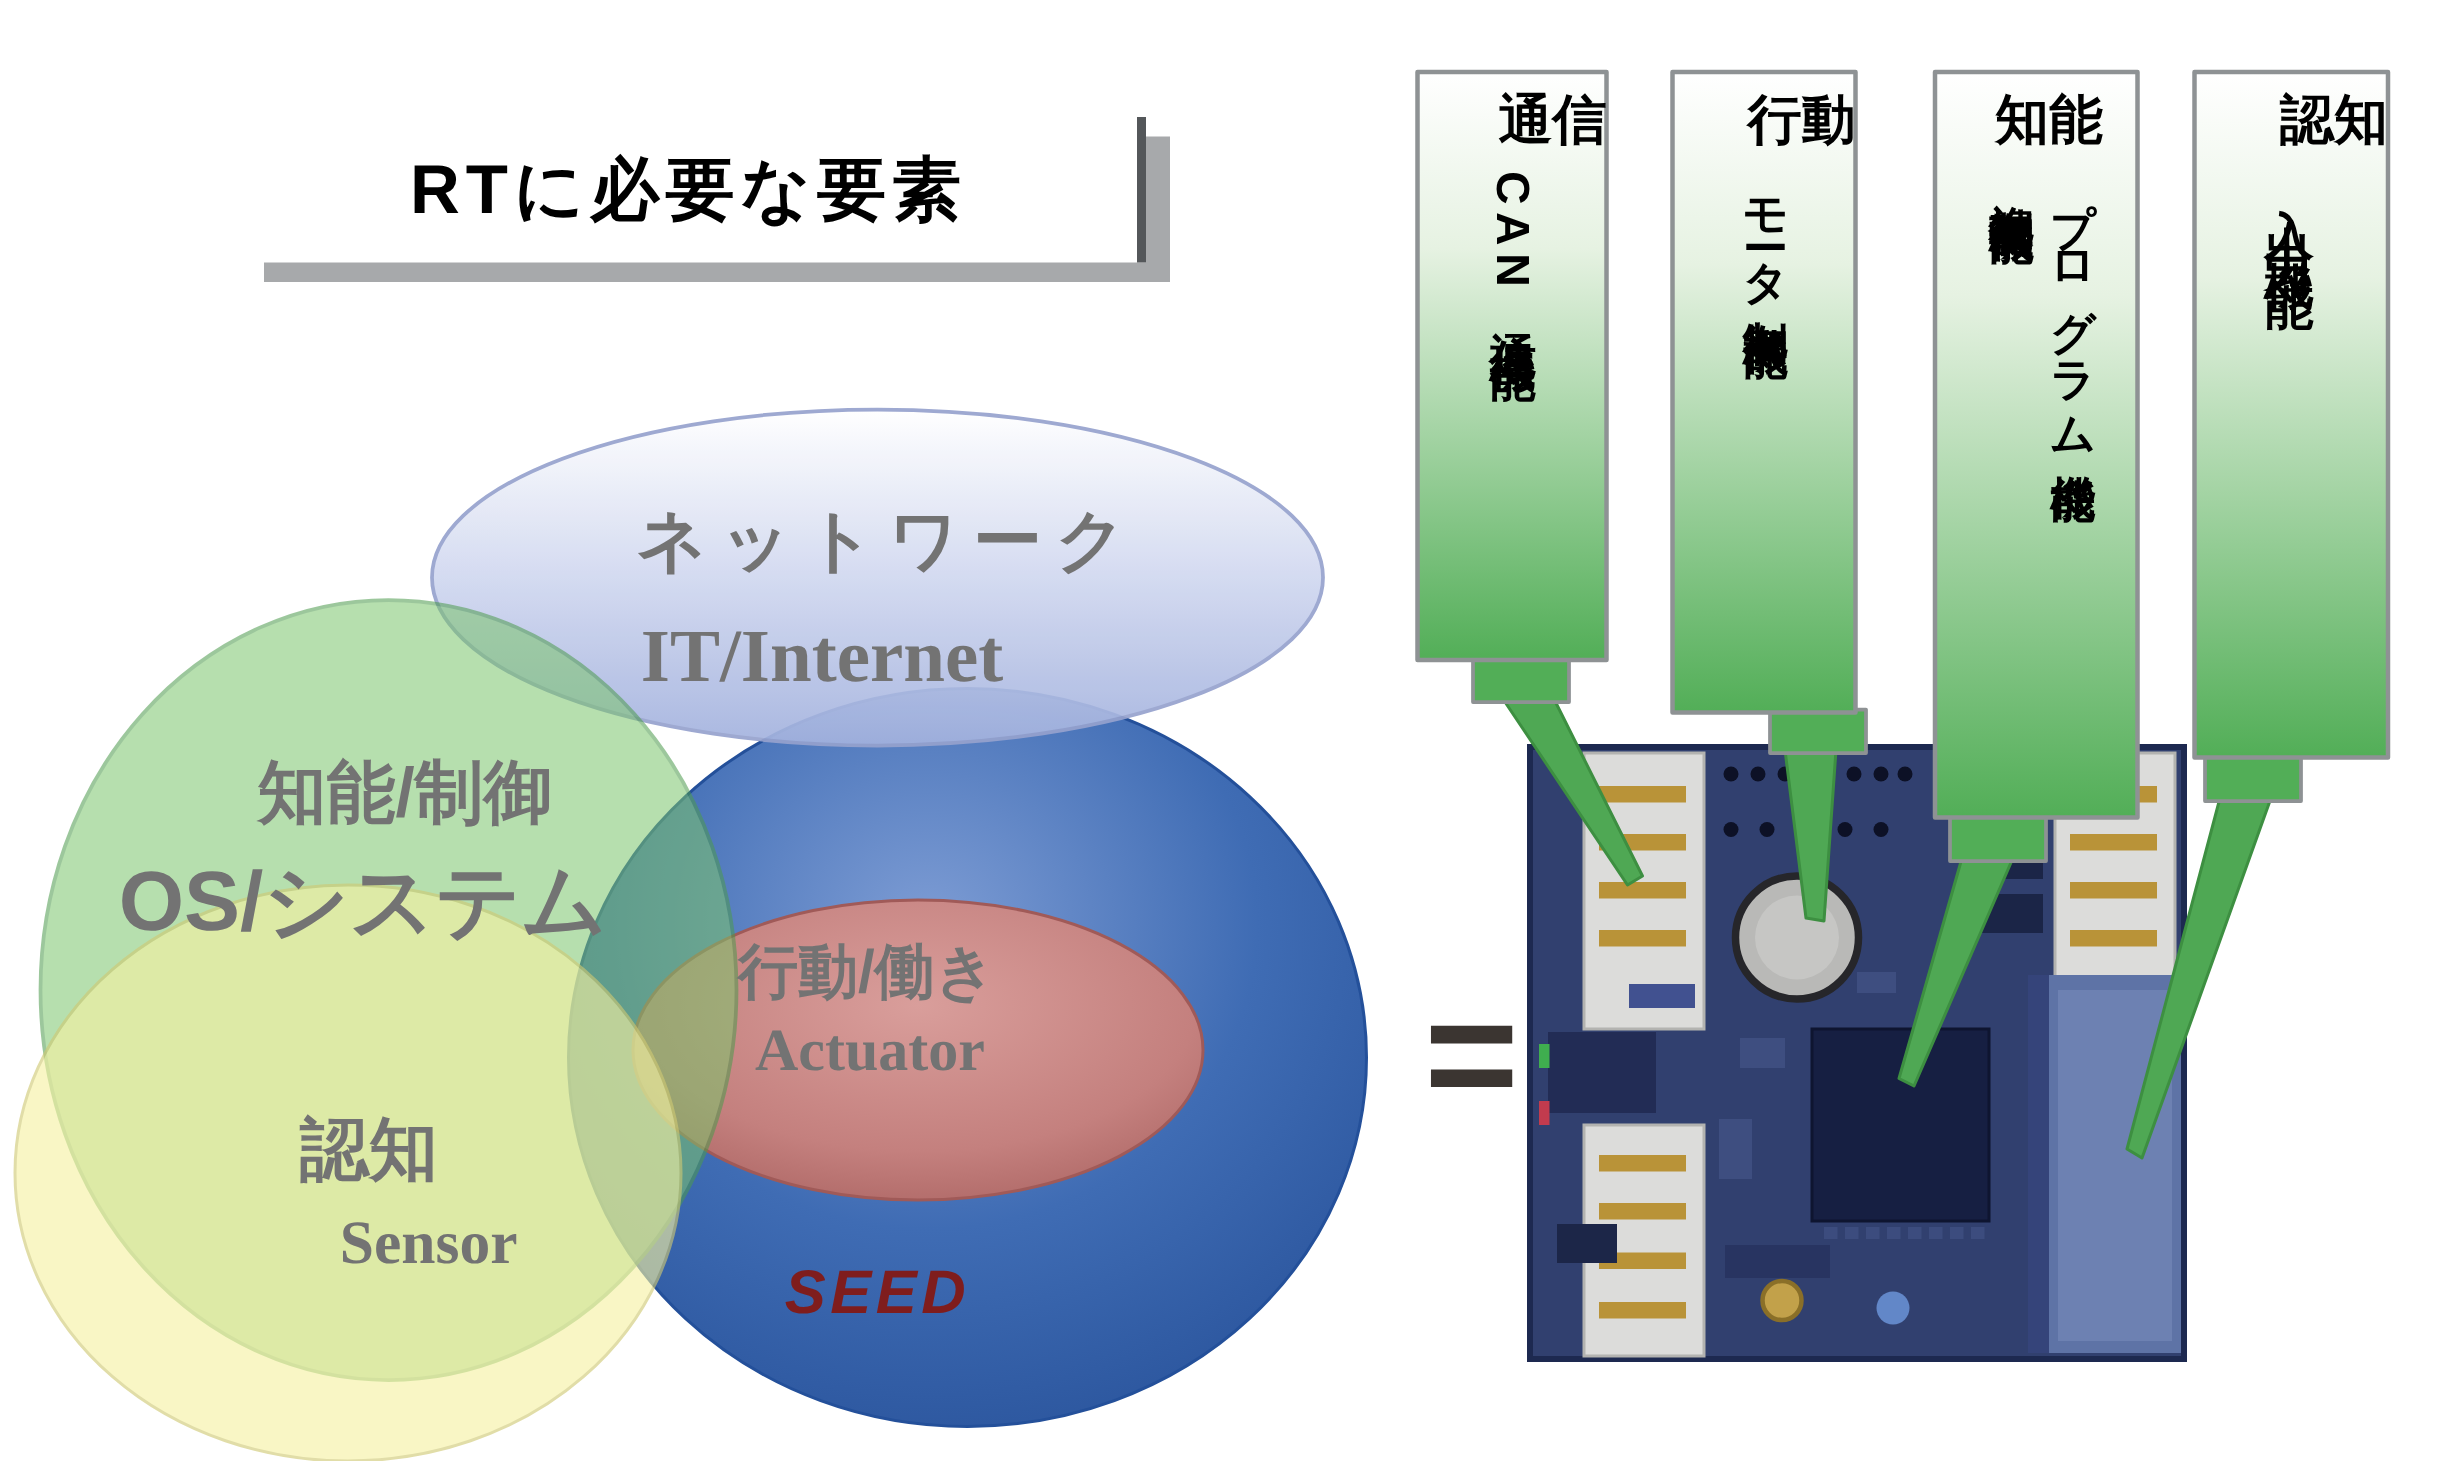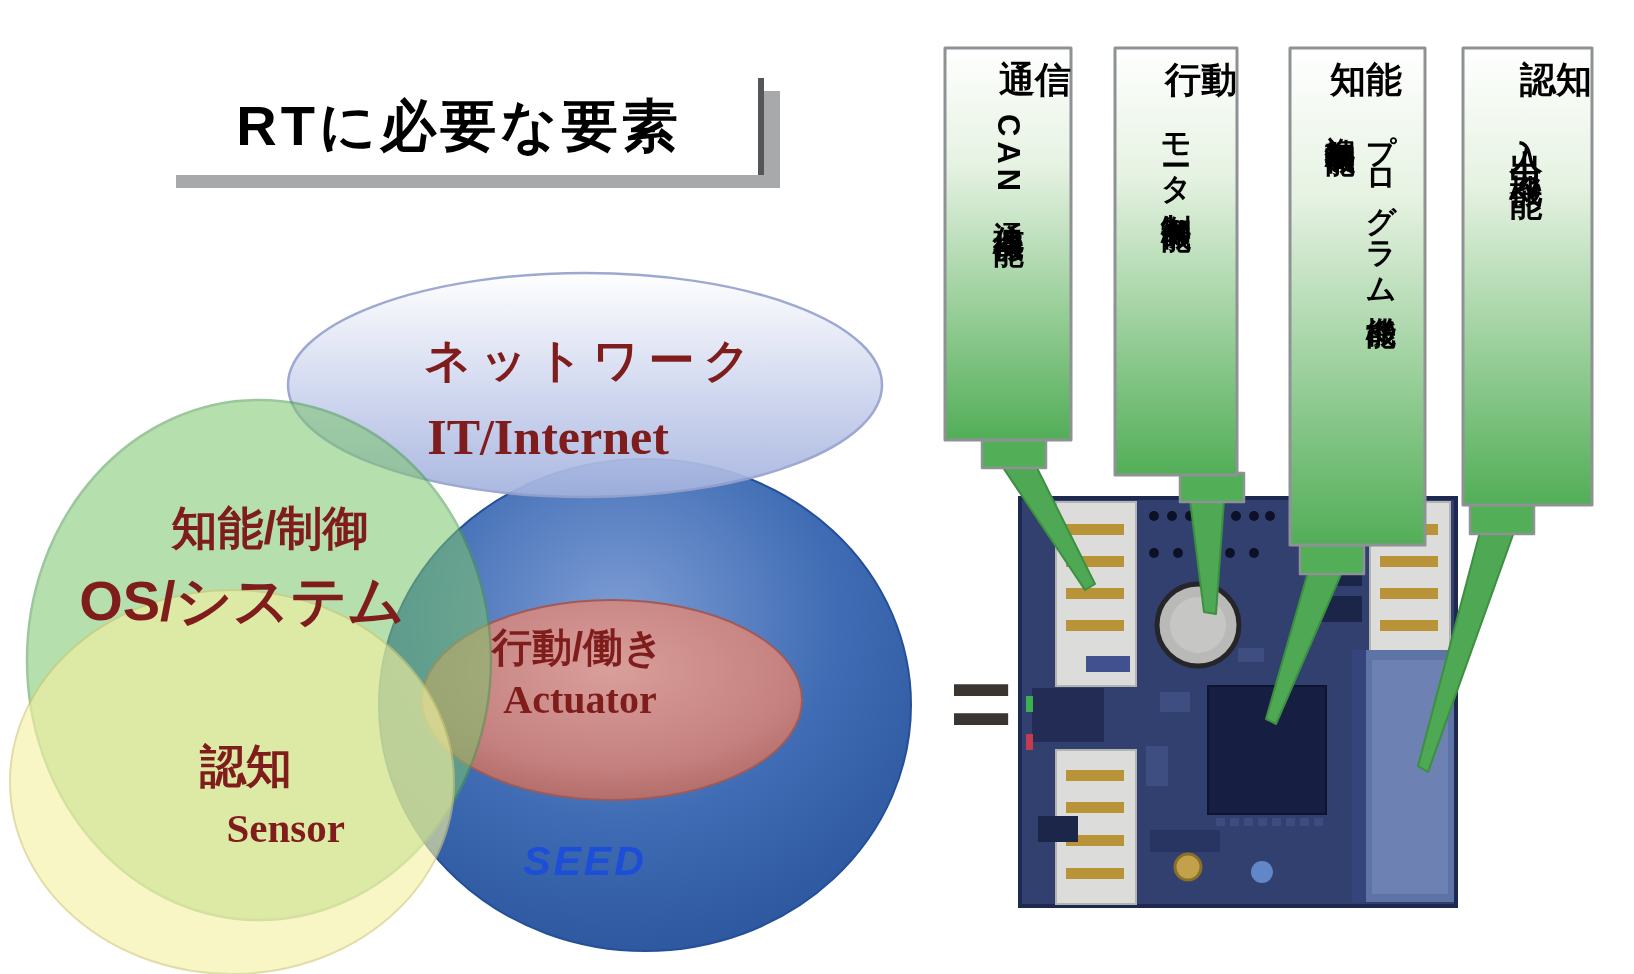--- a/index.html
+++ b/index.html
@@ -7,25 +7,25 @@
     width:1634px;height:974px;position:relative;overflow:hidden;background:#ffffff;
     font-family:"Liberation Sans","DejaVu Sans",sans-serif;color:#000;
   }
   .abs{position:absolute;}
   
   .title-box{
     left:160px;top:78px;width:598px;height:97px;background:#ffffff;
     box-shadow:16px 13px 0 #a7a9ab;border-right:6px solid #54575a;
     display:flex;align-items:center;justify-content:center;
   }
-  .title-text{font-size:56px;font-weight:900;letter-spacing:4px;white-space:nowrap;text-align:center;}
+  .title-text{font-size:46px;font-weight:900;letter-spacing:4px;white-space:nowrap;text-align:center;}
   
-  .venn-text{position:absolute;text-align:center;font-weight:900;color:#7f1d1d;white-space:nowrap;}
+  .venn-text{position:absolute;text-align:center;font-weight:900;color:#737373;white-space:nowrap;}
   .serif{font-family:"Liberation Serif","DejaVu Serif",serif;}
-  .seed-text{color:#1d4ed8;font-style:italic;font-weight:900;letter-spacing:3px;}
+  .seed-text{color:#7f1d1d;font-style:italic;font-weight:900;letter-spacing:3px;}
   
   .equals{
     left:921px;top:642px;width:120px;height:120px;display:flex;align-items:center;justify-content:center;
     font-size:108px;font-weight:900;color:#3b3531;
   }
   
   .tag-header{position:absolute;text-align:right;font-weight:900;font-size:36px;white-space:nowrap;}
   .tag-vtext{
     position:absolute;writing-mode:vertical-rl;text-orientation:mixed;
     font-weight:900;white-space:nowrap;

